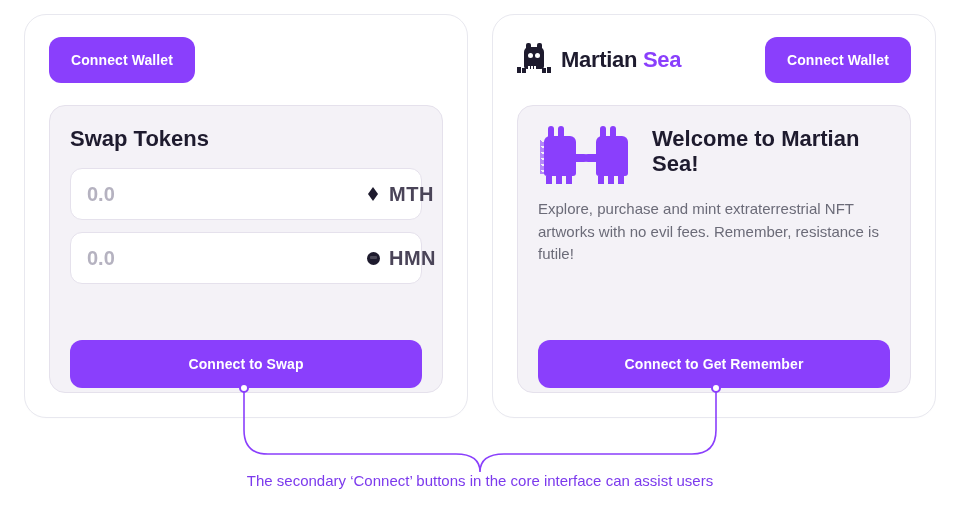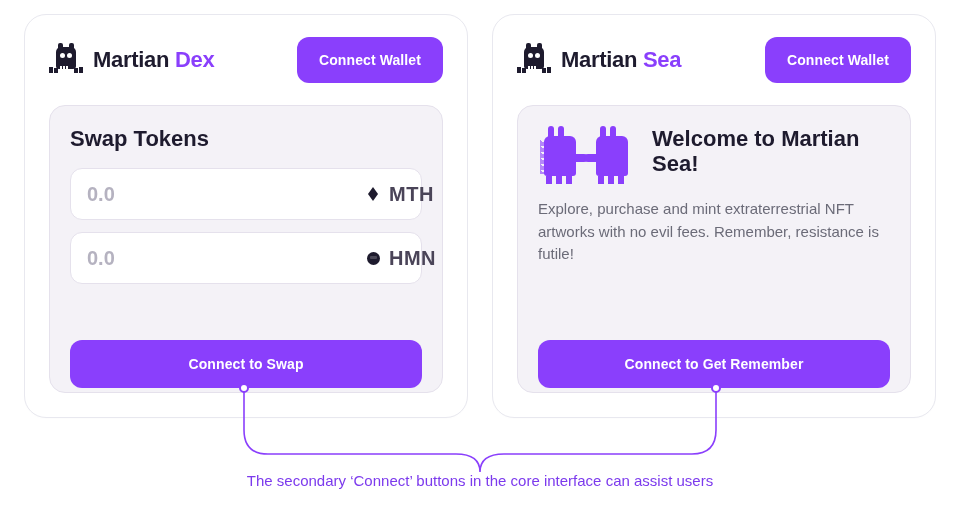--- a/index.html
+++ b/index.html
@@ -109,94 +109,74 @@
   .connector{position:absolute;left:0;right:0;top:380px;height:120px;pointer-events:none;}
   .caption{
     position:absolute;left:0;right:0;top:472px;text-align:center;
     font-size:15px;color:var(--purple-dark);font-weight:500;
   }
 </style>
 </head>
 <body>
 
 <div class="stage">
+
+  <div class="card">
+    <div class="card-head">
+      <button class="btn btn-primary btn-head">Connect Wallet</button>
+    </div>
+
+    <div class="panel">
+      <div class="panel-title">Swap Tokens</div>
+
+      <div class="field">
+        <input type="text" placeholder="0.0" style="">
+        <div class="token">
+          <span class="token-ico">
+              <span class="ico-mth"></span>
+            </span>
+          <span class="token-label">MTH</span>
+        </div>
+      </div>
+
+      <div class="field">
+        <input type="text" placeholder="0.0" style="">
+        <div class="token">
+          <span class="token-ico">
+              <span class="ico-hmn"></span>
+            </span>
+          <span class="token-label">HMN</span>
+        </div>
+      </div>
+
+      <div class="spacer"></div>
+
+      <button class="btn btn-primary btn-wide">Connect to Swap</button>
+    </div>
+  </div>
 
   <div class="card">
     <div class="card-head">
       <div class="brand">
         <div class="logo">
           <span class="teeth l1"></span>
             <span class="teeth l2"></span>
           <span class="head"></span>
           <span class="eye e1"></span>
             <span class="eye e2"></span>
           <span class="mouth">
               <span></span>
               <span></span>
               <span></span>
             </span>
           <span class="teeth r2"></span>
             <span class="teeth r1"></span>
         </div>
         <div class="brand-text">
           <span>Martian</span>
-          <span class="accent">Dex</span>
-        </div>
-      </div>
-      <button class="btn btn-primary btn-head">Connect Wallet</button>
-    </div>
-
-    <div class="panel">
-      <div class="panel-title">Swap Tokens</div>
-
-      <div class="field">
-        <input type="text" placeholder="0.0" style="">
-        <div class="token">
-          <span class="token-ico">
-              <span class="ico-mth"></span>
-            </span>
-          <span class="token-label">MTH</span>
-        </div>
-      </div>
-
-      <div class="field">
-        <input type="text" placeholder="0.0" style="">
-        <div class="token">
-          <span class="token-ico">
-              <span class="ico-hmn"></span>
-            </span>
-          <span class="token-label">HMN</span>
-        </div>
-      </div>
-
-      <div class="spacer"></div>
-
-      <button class="btn btn-primary btn-wide">Connect to Swap</button>
-    </div>
-  </div>
-
-  <div class="card">
-    <div class="card-head">
-      <div class="brand">
-        <div class="logo">
-          <span class="teeth l1"></span>
-            <span class="teeth l2"></span>
-          <span class="head"></span>
-          <span class="eye e1"></span>
-            <span class="eye e2"></span>
-          <span class="mouth">
-              <span></span>
-              <span></span>
-              <span></span>
-            </span>
-          <span class="teeth r2"></span>
-            <span class="teeth r1"></span>
-        </div>
-        <div class="brand-text">
-          <span>Martian</span>
           <span class="accent">Sea</span>
         </div>
       </div>
       <button class="btn btn-primary btn-head">Connect Wallet</button>
     </div>
 
     <div class="panel">
       <div class="hero">
         <div class="creatures">
           <div class="creature c1">

